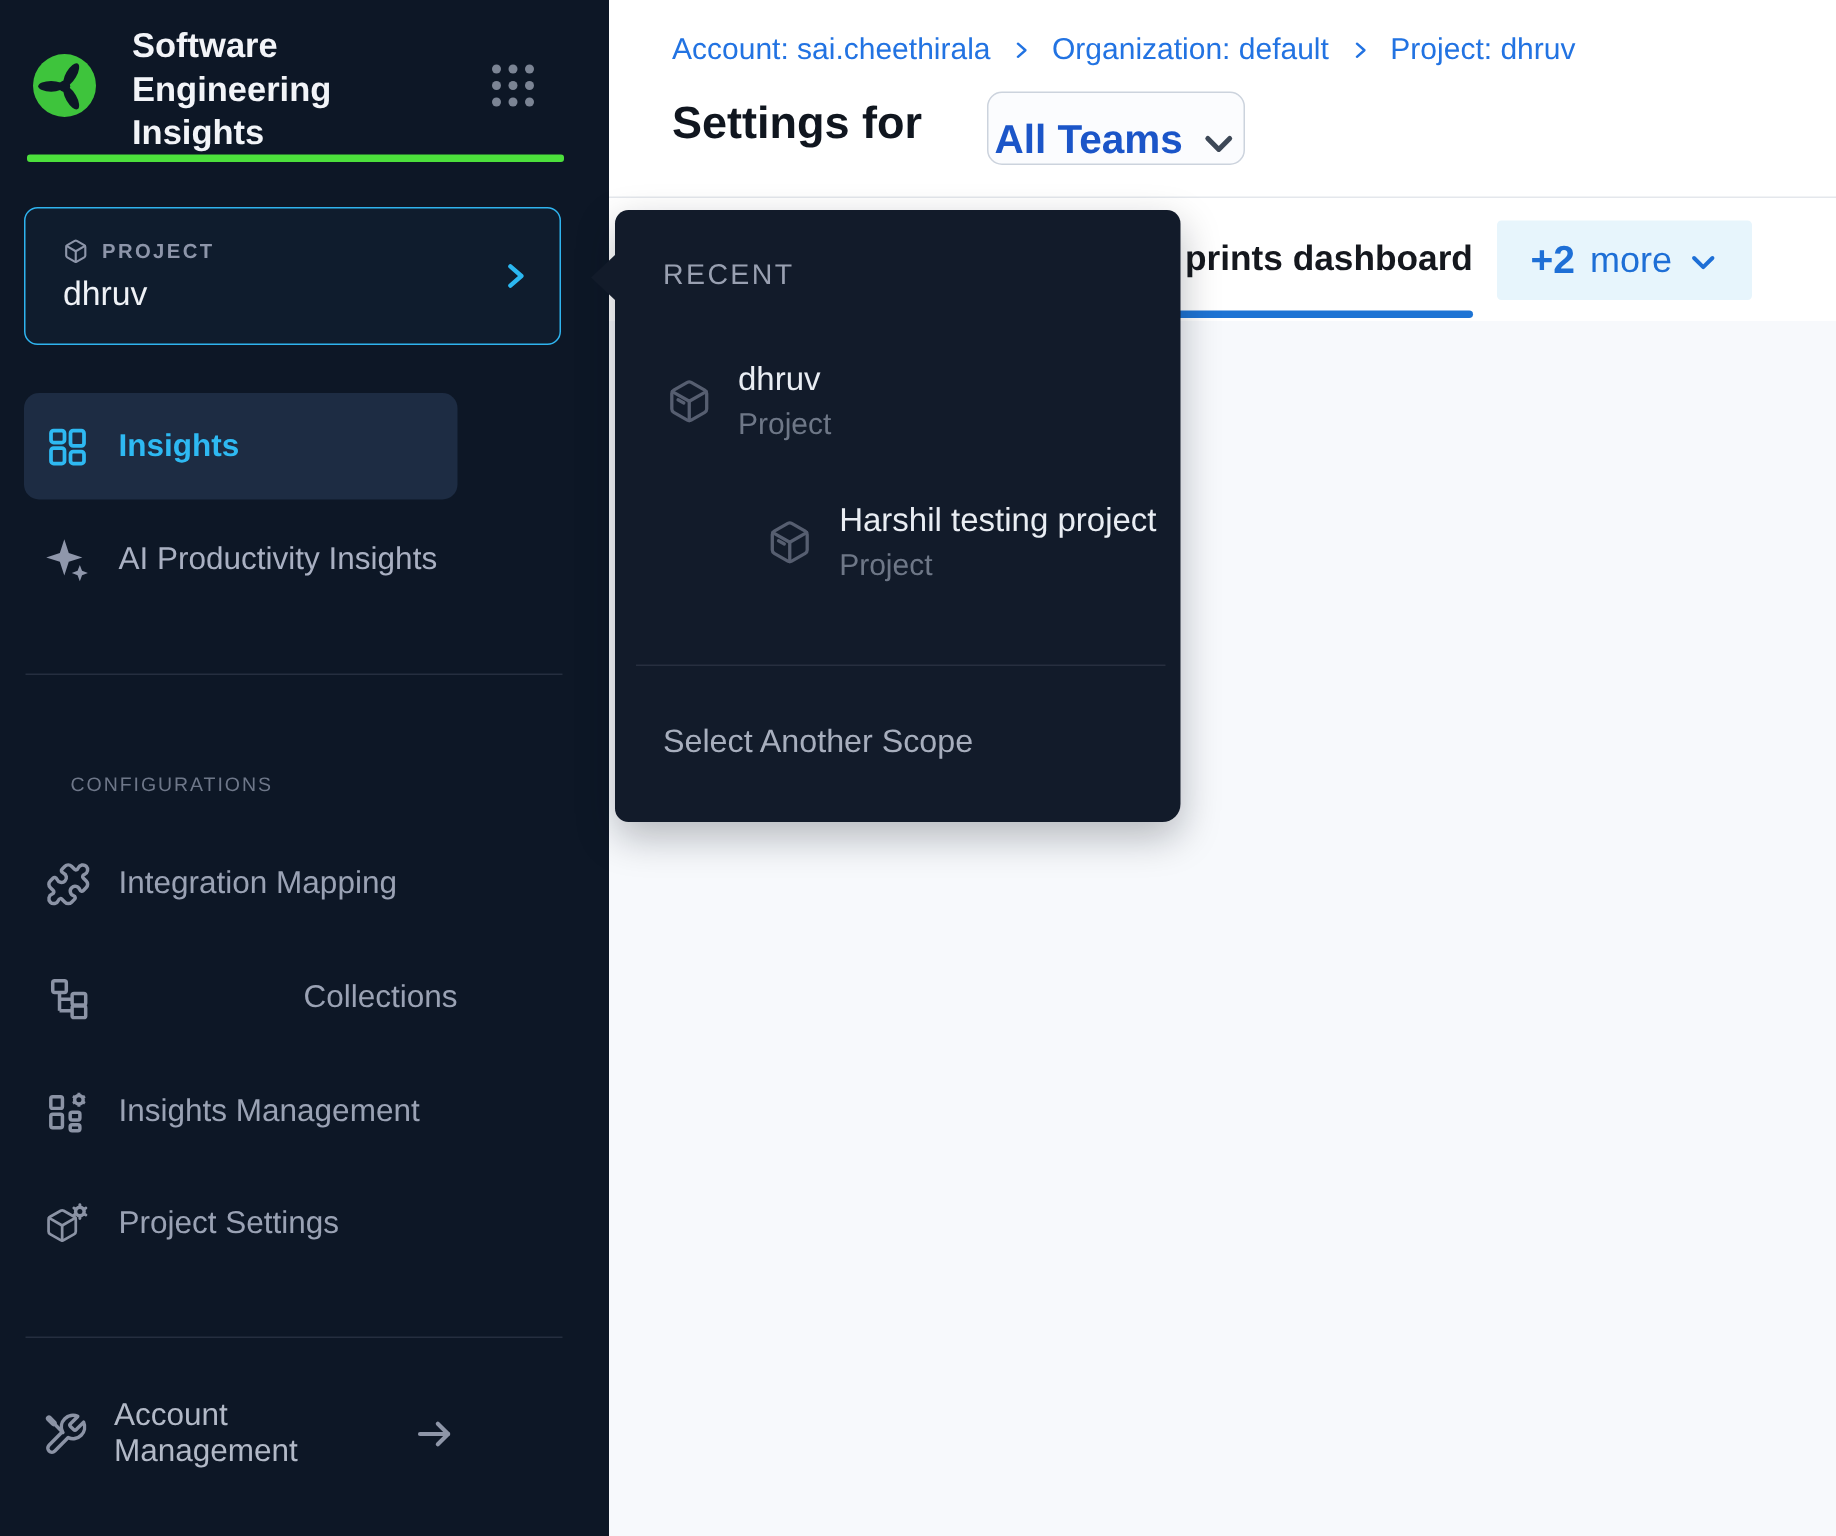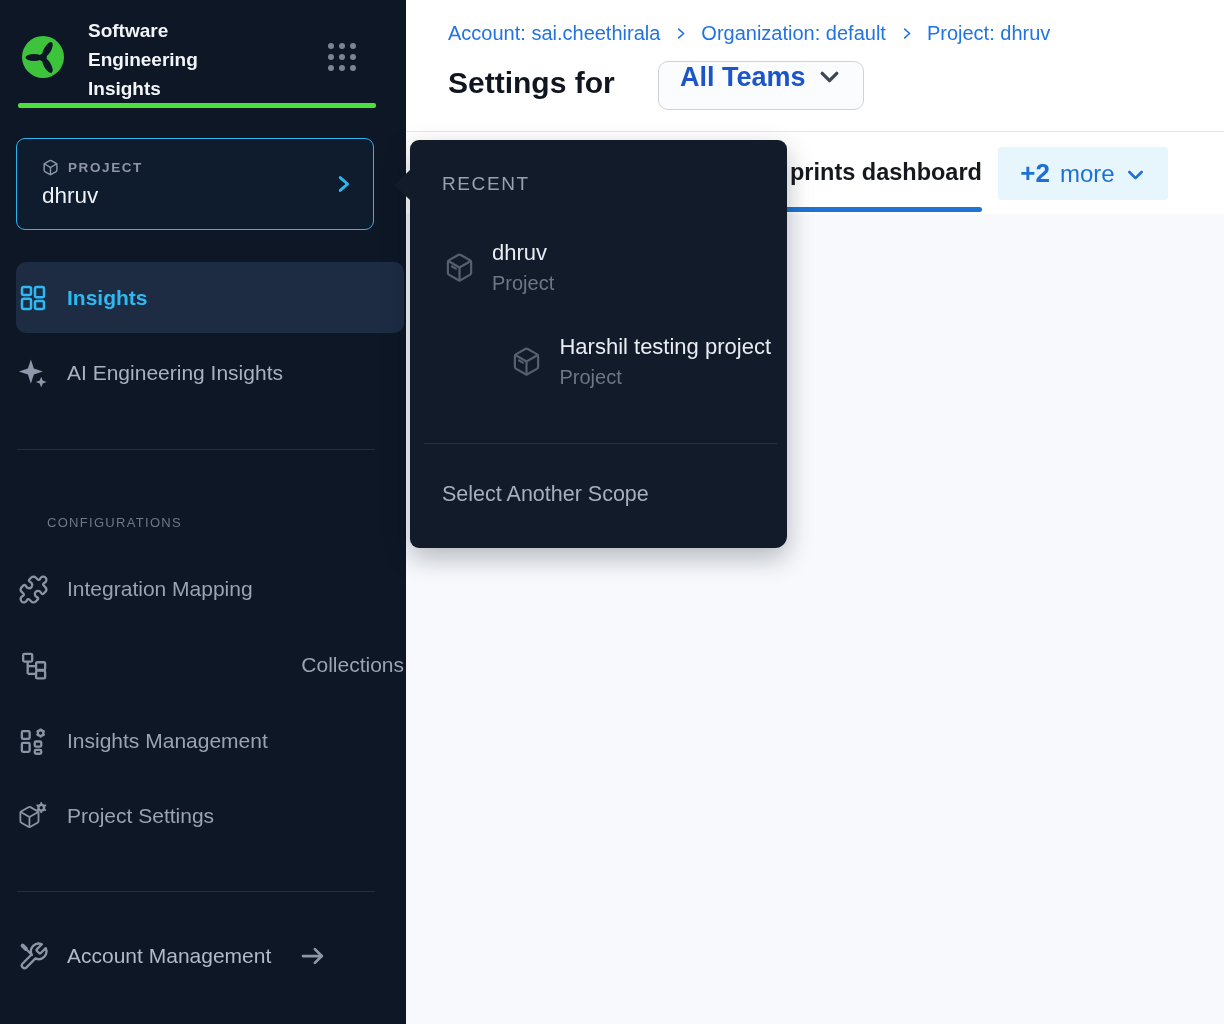--- a/index.html
+++ b/index.html
@@ -6,54 +6,54 @@
   body{
     width:1224px;height:1024px;position:relative;overflow:hidden;
     font-family:"Liberation Sans",sans-serif;background:#f7f9fc;
     -webkit-font-smoothing:antialiased;
   }
   svg{display:block;}
   
   .sidebar{position:absolute;left:0;top:0;width:406px;height:1024px;background:#0d1726;}
   .logo{position:absolute;left:22px;top:36px;width:42px;height:42px;}
   .app-title{position:absolute;left:88px;top:16px;width:170px;
-    color:#f2f4f8;font-size:19px;font-weight:700;line-height:29px;}
+    color:#f2f4f8;font-size:23px;font-weight:700;line-height:29px;}
   .apps-grid{position:absolute;left:328px;top:43px;width:30px;height:30px;
     display:grid;grid-template-columns:repeat(3,6px);grid-template-rows:repeat(3,6px);gap:5px;cursor:pointer;}
   .apps-grid i{width:6px;height:6px;border-radius:50%;background:#7b8494;}
   .green-rule{position:absolute;left:18px;top:103px;width:358px;height:4.5px;background:#4ce03c;border-radius:2px;}
   .project-box{position:absolute;left:16px;top:138px;width:356px;height:90px;
     background:#0f1c2d;border:1.5px solid #2fb3ee;border-radius:9px;cursor:pointer;}
   .project-row{position:absolute;left:25px;top:20px;display:flex;align-items:center;gap:9px;color:#8d95a9;}
   .project-label{font-size:13.5px;font-weight:700;letter-spacing:1.6px;}
   .project-name{position:absolute;left:25px;top:44px;color:#eef1f6;font-size:22.5px;}
   .project-chevron{position:absolute;right:19px;top:50%;margin-top:-11px;color:#2bb7f0;}
-  .nav-item{position:absolute;left:16px;width:388px;height:44px;display:flex;align-items:center;gap:17px;
-    padding-left:0;box-sizing:border-box;color:#9aa2b4;font-size:21px;cursor:pointer;border-radius:10px;}
+  .nav-item{position:absolute;left:16px;width:289px;height:44px;display:flex;align-items:center;gap:17px;
+    padding-left:12px;box-sizing:border-box;color:#9aa2b4;font-size:21px;cursor:pointer;border-radius:10px;}
   .nav-item .nico{width:34px;display:flex;justify-content:center;color:#8b93a5;}
   .nav-insights{top:262px;height:71px;background:#1d2c43;color:#2eb9f2;font-weight:700;}
   .nav-insights .nico{color:#2eb9f2;}
   .nav-ai{top:346px;height:54px;color:#a9b0c2;}
   .divider{position:absolute;left:17px;width:358px;height:1px;background:#252e3f;}
   .config-header{position:absolute;left:47px;top:515px;color:#6e7789;font-size:13px;letter-spacing:1.3px;}
   .nav-im{top:567px;}
   .nav-col{top:643px;justify-content:space-between;}
   .nav-ins-mgmt{top:719px;}
   .nav-ps{top:794px;}
   .nav-account{top:934px;color:#b2b9c7;}
   .acct-arrow{margin-left:10px;color:#8e96a8;display:flex;}
   
   .main{position:absolute;left:406px;top:0;width:818px;height:1024px;background:#ffffff;}
   .breadcrumb{position:absolute;left:42px;top:22px;display:flex;align-items:center;gap:13px;
     color:#2273e2;font-size:20px;white-space:nowrap;}
   .crumb{cursor:pointer;}
   .crumb-sep{display:flex;color:#2273e2;}
   .page-title{position:absolute;left:42px;top:66px;color:#10161f;font-size:30px;font-weight:700;}
   .team-btn{position:absolute;left:252px;top:61px;height:49px;box-sizing:border-box;
-    display:flex;align-items:flex-start;gap:11px;padding:0 21px;
+    display:flex;align-items:flex-end;gap:11px;padding:0 4px;
     background:#fbfcfe;border:1px solid #ccd3dd;border-radius:10px;cursor:pointer;}
   .team-btn .tb-label{color:#1b55c8;font-size:27px;font-weight:700;}
   .team-btn .tb-chev{color:#3d4857;margin-top:3px;}
   .tabbar{position:absolute;left:0;top:131px;width:818px;height:82px;background:#ffffff;
     border-top:1px solid #e4e7ec;border-bottom:1px solid #dfe3e8;box-sizing:content-box;}
   .tab-label{position:absolute;left:384px;top:27px;color:#15181e;font-size:23.5px;font-weight:700;white-space:nowrap;cursor:pointer;}
   .tab-underline{position:absolute;left:310px;bottom:2px;width:266px;height:5px;border-radius:3px;background:#1e74d4;}
   .more-btn{position:absolute;left:592px;top:15px;width:170px;height:53px;background:#e7f5fc;border-radius:3px;
     display:flex;align-items:center;justify-content:center;gap:10px;color:#1e6fd6;cursor:pointer;}
   .more-prefix{font-size:26px;font-weight:700;}
@@ -143,21 +143,21 @@
     <span>Insights</span>
   </div>
 
   <div class="nav-item nav-ai">
     <span class="nico">
       <svg viewBox="0 0 24 24" width="34" height="34" fill="currentColor" style="color:#8f97ab">
         <path d="M10.5 2.5 L12.6 8.9 L19 11 L12.6 13.1 L10.5 19.5 L8.4 13.1 L2 11 L8.4 8.9 Z"></path>
         <path d="M17.8 14.6 l1.05 2.75 2.75 1.05 -2.75 1.05 -1.05 2.75 -1.05-2.75 -2.75-1.05 2.75-1.05 Z"></path>
       </svg>
     </span>
-    <span>AI Engineering Insights</span>
+    <span>AI Productivity Insights</span>
   </div>
 
   <div class="divider" style="top:449px"></div>
 
   <div class="config-header">CONFIGURATIONS</div>
 
   <div class="nav-item nav-im">
     <span class="nico">
       <svg viewBox="0 0 24 24" width="31" height="31" fill="none" stroke="currentColor" stroke-width="1.8" stroke-linecap="round" stroke-linejoin="round">
         <path d="M19.44 7.85c-.05.32.06.65.29.88l1.57 1.57c.47.47.7 1.09.7 1.7s-.23 1.23-.7 1.7l-1.61 1.61a.98.98 0 0 1-.84.28c-.47-.07-.8-.48-.97-.93a2.5 2.5 0 1 0-3.21 3.21c.45.17.86.5.93.97a.98.98 0 0 1-.28.84l-1.61 1.61c-.47.47-1.09.7-1.7.7s-1.23-.23-1.7-.7l-1.57-1.57a1.03 1.03 0 0 0-.88-.29c-.49.07-.84.5-1.02.97a2.5 2.5 0 1 1-3.24-3.24c.46-.18.89-.53.97-1.02a1.03 1.03 0 0 0-.29-.88l-1.57-1.57A2.4 2.4 0 0 1 2 12c0-.62.24-1.23.71-1.7L4.23 8.77c.24-.24.58-.35.92-.3.52.08.88.53 1.07 1.01a2.5 2.5 0 1 0 3.26-3.26c-.48-.2-.93-.56-1.01-1.07-.05-.34.06-.68.3-.92l1.53-1.52A2.4 2.4 0 0 1 12 2c.62 0 1.23.24 1.7.71l1.57 1.57c.23.23.56.34.88.29.49-.07.84-.5 1.02-.97a2.5 2.5 0 1 1 3.24 3.24c-.46.18-.89.53-.97 1.01Z"></path>

